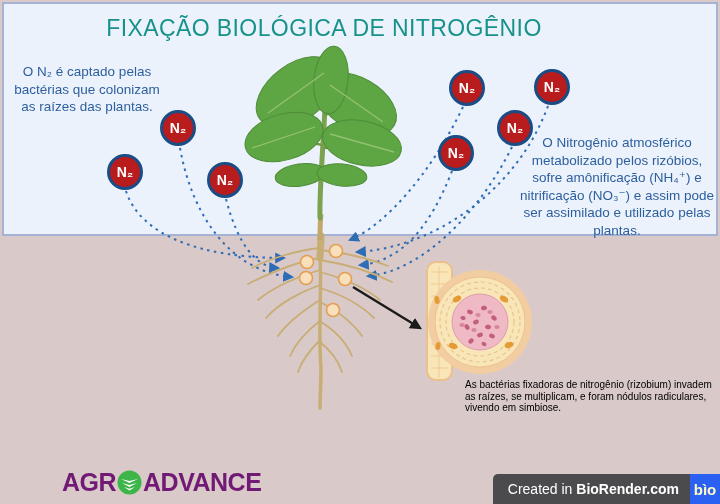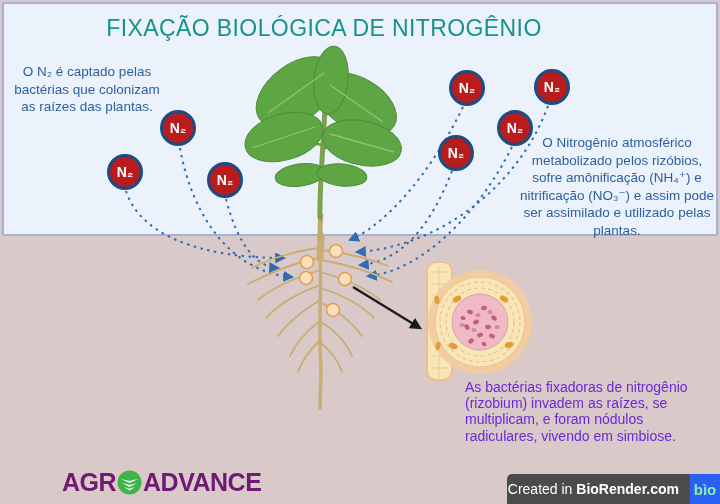--- a/index.html
+++ b/index.html
@@ -14,47 +14,47 @@
   }
   .title{
     position:absolute;top:15px;left:0;width:648px;text-align:center;
     font-size:23px;font-weight:normal;color:#16928a;letter-spacing:.4px;z-index:4;
   }
   .note{position:absolute;color:#2d5f9e;font-size:13.5px;line-height:1.3;z-index:4;}
   .note-left{left:6px;top:63px;width:162px;text-align:center;}
   .note-right{right:4px;top:134px;width:198px;text-align:center;}
   .note-bottom{
     position:absolute;left:465px;top:379px;width:248px;text-align:left;
-    color:#6d28d9;font-size:14px;line-height:1.16;z-index:4;
+    color:#000000;font-size:10px;line-height:1.16;z-index:4;
   }
   .scene{position:absolute;inset:0;z-index:2;}
   .n2{
     position:absolute;width:30px;height:30px;border-radius:50%;
     background:#b91c1c;border:3px solid #1a4c85;color:#fff;
     font-weight:bold;font-size:14px;display:flex;align-items:center;justify-content:center;
     z-index:3;
   }
   .n2-1{left:107px;top:154px;} .n2-2{left:160px;top:110px;} .n2-3{left:207px;top:162px;}
   .n2-4{left:449px;top:70px;}  .n2-5{left:534px;top:69px;}  .n2-6{left:497px;top:110px;}
   .n2-7{left:438px;top:135px;}
   .logo{
     position:absolute;left:62px;bottom:7px;display:flex;align-items:center;
     font-weight:800;font-size:25px;letter-spacing:-0.5px;z-index:4;
   }
   .logo .agr{color:#701a75;}
   .logo .advance{color:#701a75;}
   .logo .mark{width:25px;height:25px;margin:0 1px;display:block;}
   .footer{
     position:absolute;right:0;bottom:0;height:30px;display:flex;align-items:center;
-    background:#4b4b4d;border-top-left-radius:5px;padding-left:1px;z-index:5;
+    background:#4b4b4d;border-top-left-radius:5px;padding-left:15px;z-index:5;
   }
   .footer .credit{color:#fff;font-size:14px;margin-right:11px;white-space:nowrap;}
   .footer .credit b{font-weight:bold;}
   .bio-badge{
-    width:30px;height:30px;background:#2b61f3;color:#86efac;font-weight:bold;
+    width:30px;height:30px;background:#2b61f3;color:#fef9c3;font-weight:bold;
     font-size:15px;display:flex;align-items:center;justify-content:center;
   }
 </style>
 </head>
 <body>
 
 <div class="stage">
 
   <div class="sky-panel"></div>
 

